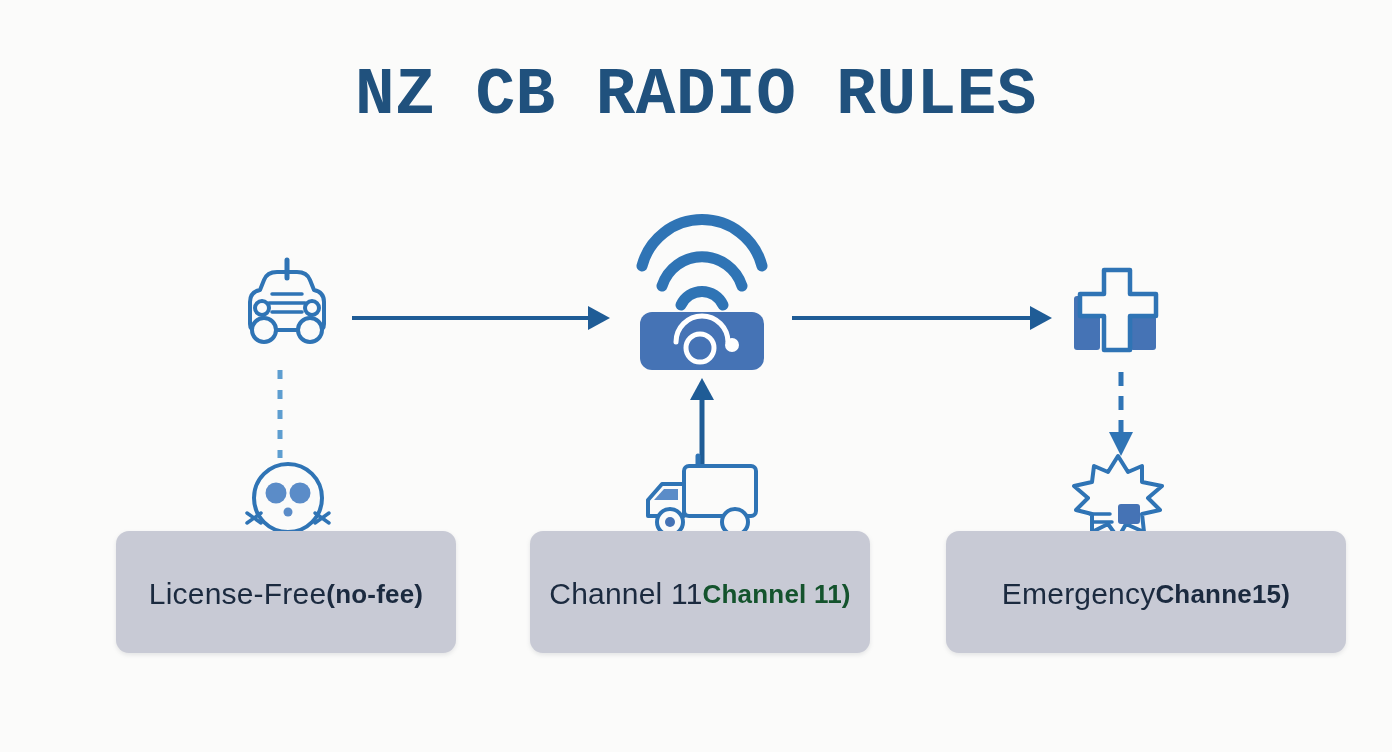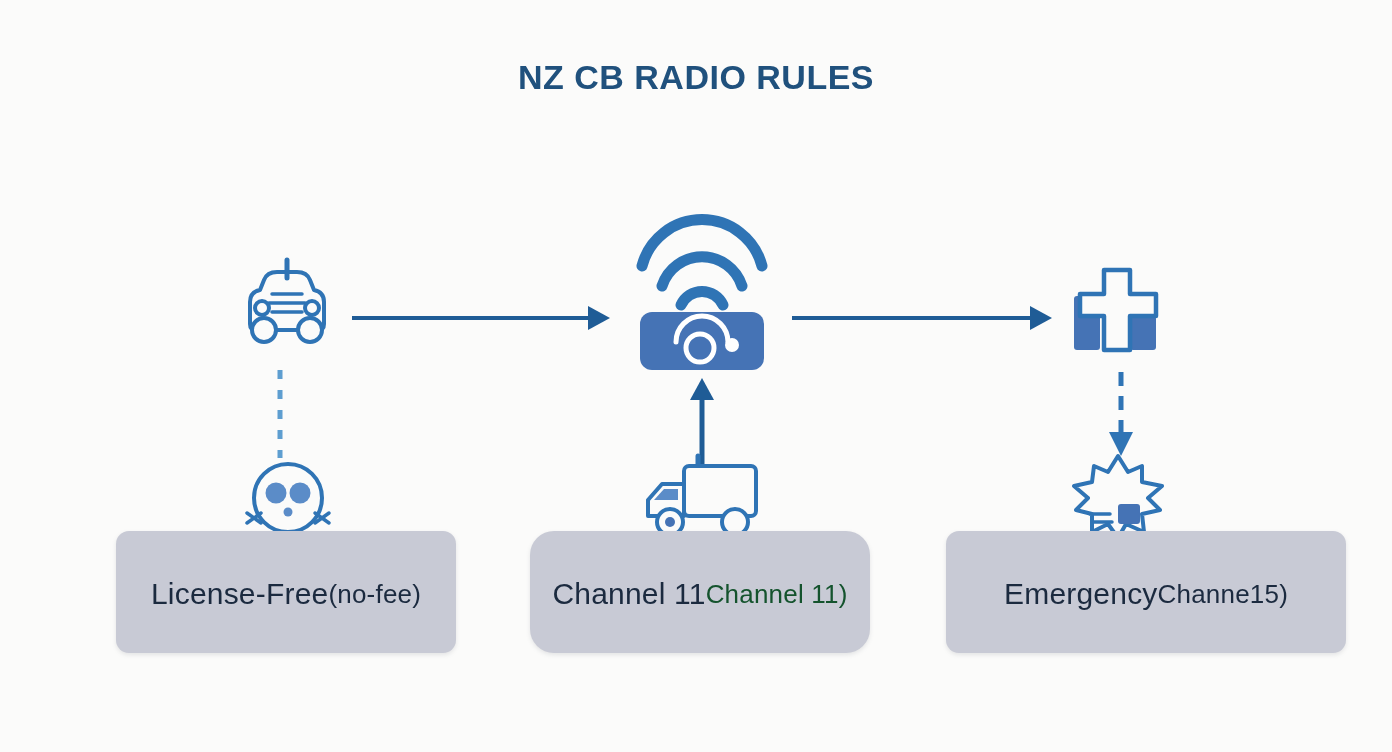--- a/index.html
+++ b/index.html
@@ -18,25 +18,25 @@
     background: #fbfbfa;
     overflow: hidden;
   }
   
   #diagram-title {
     position: absolute;
     left: 0;
     top: 58px;
     width: 1392px;
     text-align: center;
-    font-size: 34px;
+    font-size: 66px;
     font-weight: 700;
     letter-spacing: 0.5px;
     color: #20517d;
-    font-family: Liberation Sans, sans-serif;
+    font-family: Liberation Mono, monospace;
     white-space: nowrap;
   }
   
   .label-box {
     position: absolute;
     background: #c8cad5;
     border-radius: 13px;
     box-shadow: 0 2px 4px rgba(120,125,140,0.18);
     display: flex;
     flex-direction: row;
@@ -48,21 +48,21 @@
   .label-primary {
     font-size: 30px;
     font-weight: 400;
     color: #1b2a3f;
     line-height: 1.22;
     letter-spacing: 0.2px;
     white-space: nowrap;
   }
   .label-secondary {
     font-size: 26px;
-    font-weight: 400;
+    font-weight: 700;
     color: #1b2a3f;
     line-height: 1.22;
     letter-spacing: 0.2px;
     white-space: nowrap;
     margin-top: 2px;
   }
   
   .icon-node {
     position: absolute;
     display: block;
@@ -199,21 +199,21 @@
       <line x1="22" y1="62" x2="42" y2="62" stroke="#2f74b5" stroke-width="3.5" stroke-linecap="round"></line>
       <line x1="26" y1="70" x2="44" y2="70" stroke="#2f74b5" stroke-width="3.5" stroke-linecap="round"></line>
     </svg>
   </div>
 
   <div class="label-box" style="left: 116px; top: 531px; width: 340px; height: 122px; background: rgb(200, 202, 213);">
     <div class="label-primary" style="color: rgb(27, 42, 63);">License-Free</div>
     <div class="label-secondary" style="color: rgb(27, 42, 63);">(no-fee)</div>
   </div>
 
-  <div class="label-box" style="left: 530px; top: 531px; width: 340px; height: 122px; background: rgb(200, 202, 213); border-radius: 24px;">
+  <div class="label-box" style="left: 530px; top: 531px; width: 340px; height: 122px; background: rgb(200, 202, 213);">
     <div class="label-primary" style="color: rgb(27, 42, 63);">Channel 11</div>
     <div class="label-secondary" style="color: #14532d;">Channel 11)</div>
   </div>
 
   <div class="label-box" style="left: 946px; top: 531px; width: 400px; height: 122px; background: rgb(200, 202, 213);">
     <div class="label-primary" style="color: rgb(27, 42, 63);">Emergency</div>
     <div class="label-secondary" style="color: rgb(27, 42, 63);">Channe15)</div>
   </div>
 
 </div>

